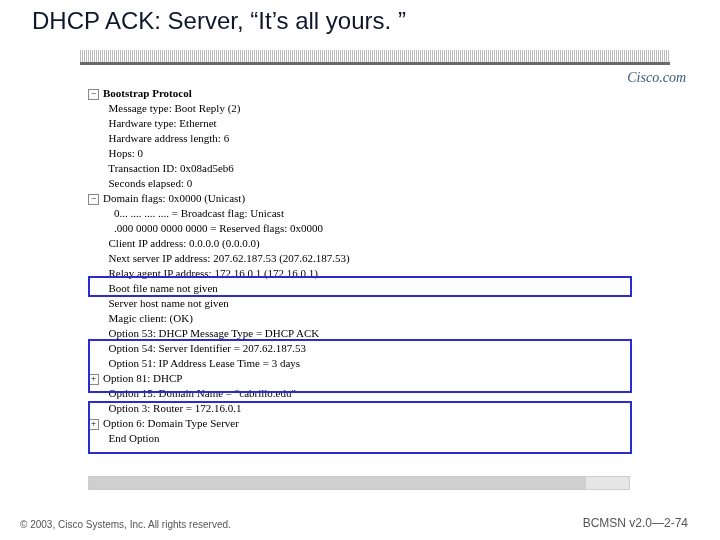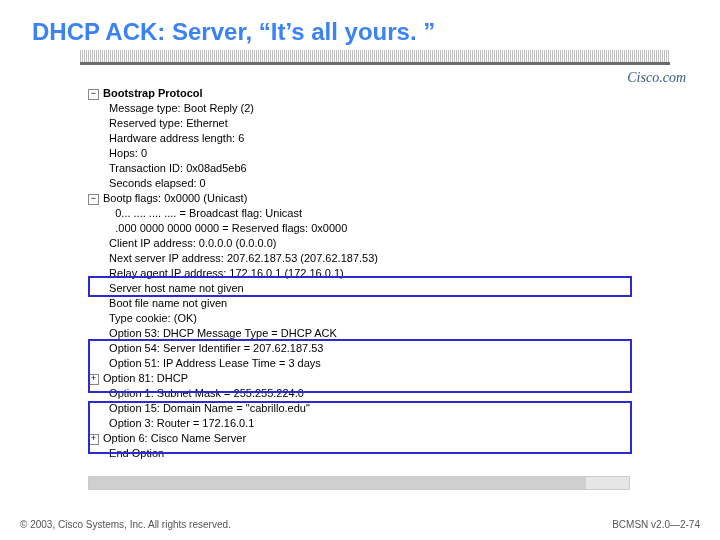--- a/index.html
+++ b/index.html
@@ -1,66 +1,65 @@
 <!DOCTYPE html>
 <html><head>
 <meta charset="utf-8">
 <style>
   html,body{margin:0;padding:0;width:720px;height:540px;background:#fff;font-family:Arial,Helvetica,sans-serif;overflow:hidden}
   .slide{position:relative;width:720px;height:540px}
-  .title{position:absolute;left:32px;top:18px;font-size:24px;font-weight:700;color:#3b82f6}
+  .title{position:absolute;left:32px;top:7px;font-size:24px;font-weight:400;color:#0f172a}
   .rule{position:absolute;left:80px;top:62px;width:590px;height:3px;background:#6b6b6b}
   .rule::before{content:"";position:absolute;left:0;top:-12px;width:100%;height:12px;
     background:repeating-linear-gradient(90deg,#bdbdbd 0,#bdbdbd 1px,transparent 1px,transparent 2px)}
   .logo{position:absolute;right:34px;top:70px;font-family:Georgia,serif;font-size:14px;color:#3a5a7a;font-style:italic}
-  .pkt{position:absolute;left:88px;top:86px;width:560px;font-family:Liberation Sans, sans-serif;font-size:11px;line-height:15px;color:#000}
+  .pkt{position:absolute;left:88px;top:86px;width:560px;font-family:Liberation Serif, serif;font-size:11px;line-height:15px;color:#000}
   .line{white-space:pre}
   .hb{position:absolute;left:88px;border:2px solid #2b2bd4;pointer-events:none}
   #hb1{top:276px;width:540px;height:17px}
   #hb2{top:339px;width:540px;height:50px}
   #hb3{top:401px;width:540px;height:49px}
   .scroll-track{position:absolute;left:88px;top:476px;width:540px;height:12px;background:#e6e6e6;border:1px solid #ccc}
   .scroll-thumb{position:absolute;left:0;top:0;height:100%;width:92%;background:#cfcfcf}
   .foot-left{position:absolute;left:20px;bottom:10px;font-size:10px;color:#555}
-  .foot-right{position:absolute;right:20px;bottom:10px;font-size:10px;color:#555}
+  .foot-right{position:absolute;right:32px;bottom:10px;font-size:12px;color:#555}
   .toggle{display:inline-block;width:9px;height:9px;border:1px solid #888;margin-right:4px;line-height:7px;font-size:9px;text-align:center;vertical-align:1px;background:#fcfcfc}
 </style>
 </head>
 <body>
 
 <div class="slide">
   <div class="title">DHCP ACK: Server, “It’s all yours. ”</div>
   <div class="rule"></div>
   <div class="logo">Cisco.com</div>
 
   <div class="pkt" id="pkt">
       <div class="line"><span class="toggle">−</span><span style="font-weight:700;">Bootstrap Protocol</span></div>
       <div class="line"><span style="display:inline-block;width:15px"></span><span style="">  Message type: Boot Reply (2)</span></div>
-      <div class="line"><span style="display:inline-block;width:15px"></span><span style="">  Reserved type: Ethernet</span></div>
+      <div class="line"><span style="display:inline-block;width:15px"></span><span style="">  Hardware type: Ethernet</span></div>
       <div class="line"><span style="display:inline-block;width:15px"></span><span style="">  Hardware address length: 6</span></div>
       <div class="line"><span style="display:inline-block;width:15px"></span><span style="">  Hops: 0</span></div>
       <div class="line"><span style="display:inline-block;width:15px"></span><span style="">  Transaction ID: 0x08ad5eb6</span></div>
       <div class="line"><span style="display:inline-block;width:15px"></span><span style="">  Seconds elapsed: 0</span></div>
-      <div class="line"><span class="toggle">−</span><span style="">Bootp flags: 0x0000 (Unicast)</span></div>
+      <div class="line"><span class="toggle">−</span><span style="">Domain flags: 0x0000 (Unicast)</span></div>
       <div class="line"><span style="display:inline-block;width:15px"></span><span style="">    0... .... .... .... = Broadcast flag: Unicast</span></div>
       <div class="line"><span style="display:inline-block;width:15px"></span><span style="">    .000 0000 0000 0000 = Reserved flags: 0x0000</span></div>
       <div class="line"><span style="display:inline-block;width:15px"></span><span style="">  Client IP address: 0.0.0.0 (0.0.0.0)</span></div>
       <div class="line"><span style="display:inline-block;width:15px"></span><span style="">  Next server IP address: 207.62.187.53 (207.62.187.53)</span></div>
       <div class="line"><span style="display:inline-block;width:15px"></span><span style="">  Relay agent IP address: 172.16.0.1 (172.16.0.1)</span></div>
+      <div class="line"><span style="display:inline-block;width:15px"></span><span style="">  Boot file name not given</span></div>
       <div class="line"><span style="display:inline-block;width:15px"></span><span style="">  Server host name not given</span></div>
-      <div class="line"><span style="display:inline-block;width:15px"></span><span style="">  Boot file name not given</span></div>
-      <div class="line"><span style="display:inline-block;width:15px"></span><span style="">  Type cookie: (OK)</span></div>
+      <div class="line"><span style="display:inline-block;width:15px"></span><span style="">  Magic client: (OK)</span></div>
       <div class="line"><span style="display:inline-block;width:15px"></span><span style="">  Option 53: DHCP Message Type = DHCP ACK</span></div>
       <div class="line"><span style="display:inline-block;width:15px"></span><span style="">  Option 54: Server Identifier = 207.62.187.53</span></div>
       <div class="line"><span style="display:inline-block;width:15px"></span><span style="">  Option 51: IP Address Lease Time = 3 days</span></div>
       <div class="line"><span class="toggle">+</span><span style="">Option 81: DHCP</span></div>
-      <div class="line"><span style="display:inline-block;width:15px"></span><span style="">  Option 1: Subnet Mask = 255.255.224.0</span></div>
       <div class="line"><span style="display:inline-block;width:15px"></span><span style="">  Option 15: Domain Name = "cabrillo.edu"</span></div>
       <div class="line"><span style="display:inline-block;width:15px"></span><span style="">  Option 3: Router = 172.16.0.1</span></div>
-      <div class="line"><span class="toggle">+</span><span style="">Option 6: Cisco Name Server</span></div>
+      <div class="line"><span class="toggle">+</span><span style="">Option 6: Domain Type Server</span></div>
       <div class="line"><span style="display:inline-block;width:15px"></span><span style="">  End Option</span></div>
     </div>
 
   <div class="hb" id="hb1"></div>
   <div class="hb" id="hb2"></div>
   <div class="hb" id="hb3"></div>
 
   <div class="scroll-track">
     <div class="scroll-thumb"></div>
   </div>

